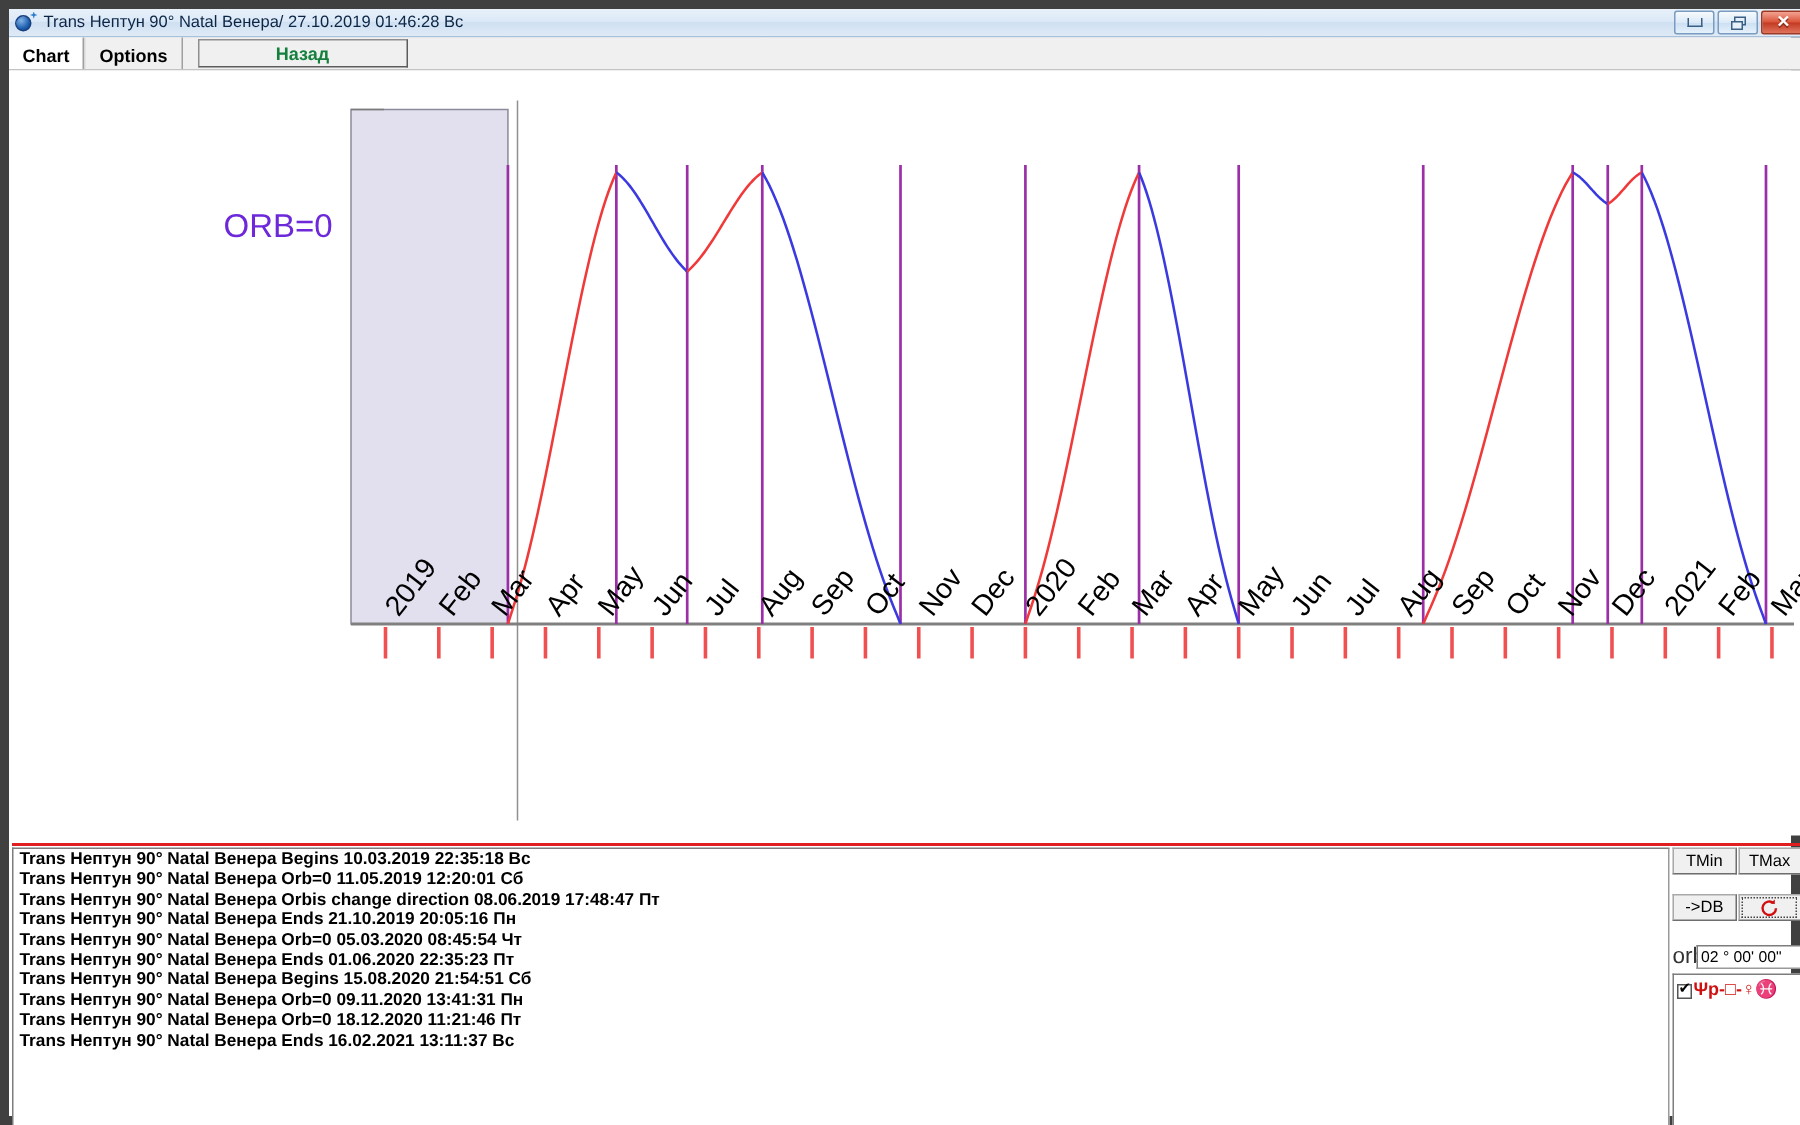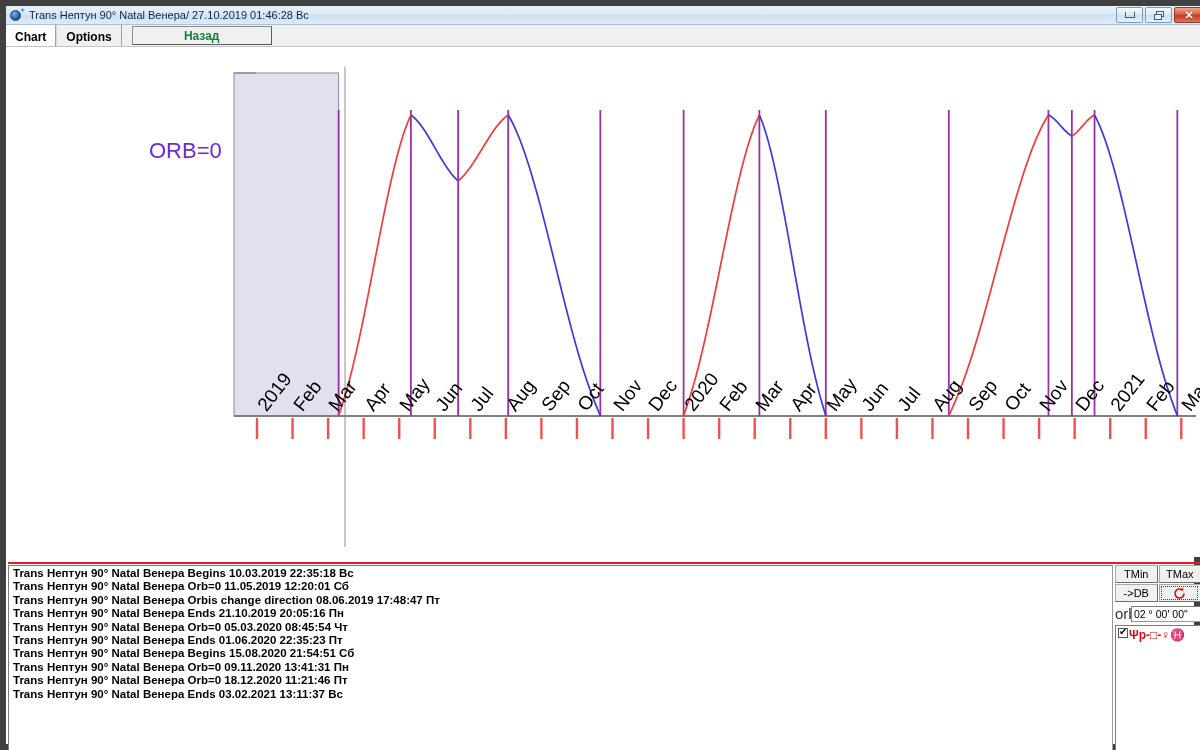--- a/index.html
+++ b/index.html
@@ -90,21 +90,21 @@
   .logline{font-size:11.5px;color:#000;line-height:13.4px;white-space:nowrap;font-weight:bold;}
 
   .side{
     position:absolute;left:1107px;top:3px;width:87px;height:188px;
     box-sizing:border-box;
   }
   .side-row{display:flex;}
   .sbtn{
     height:18px;border:1px solid #a9a9a9;border-right-color:#6e6e6e;border-bottom-color:#6e6e6e;
     background:#f0f0f0;font-size:11px;color:#000;display:flex;align-items:center;
-    justify-content:center;box-sizing:border-box;margin:0 1px 1px 0;
+    justify-content:center;box-sizing:border-box;margin:0 1px 13px 0;
   }
   .sbtn.tmin{width:43px;}
   .sbtn.tmax{width:43px;}
   .sbtn.db{width:43px;}
   .sbtn.refresh{width:43px;position:relative;}
   .refresh-inner{
     border:1px dotted #444;width:37px;height:14px;display:flex;align-items:center;justify-content:center;
     box-sizing:border-box;
   }
   .orbrow{display:flex;align-items:center;margin-top:2px;}
@@ -112,21 +112,21 @@
   .orbfield{
     flex:1;height:16px;border:1px solid #9a9a9a;border-top-color:#7d7d7d;border-left-color:#7d7d7d;
     background:#fff;font-size:10.5px;color:#000;display:flex;align-items:center;padding-left:2px;
     box-sizing:border-box;white-space:nowrap;
   }
   .glyphbox{
     margin-top:3px;width:86px;height:140px;border:1px solid #9a9a9a;
     border-top-color:#7d7d7d;border-left-color:#7d7d7d;background:#fff;box-sizing:border-box;
     padding:2px 0 0 2px;
   }
-  .glyphrow{display:flex;align-items:flex-start;gap:1px;}
+  .glyphrow{display:flex;align-items:flex-end;gap:1px;}
   .gcheck{
     width:10px;height:10px;border:1px solid #555;background:#fff;position:relative;
     box-sizing:border-box;flex:none;
   }
   .gcheck:after{
     content:"✔";position:absolute;left:0px;top:-3px;font-size:10px;color:#000;line-height:12px;
   }
   .glyphs{font-size:12px;color:#d01010;font-weight:bold;letter-spacing:0px;white-space:nowrap;}
   .side-bottom-rule{position:absolute;left:0;bottom:0;width:87px;height:2px;background:#e02020;}
 </style>
@@ -265,21 +265,21 @@
     <div class="logbox" id="logbox">
         <div class="logline">Trans Нептун  90° Natal Венера Begins 10.03.2019  22:35:18 Вс</div>
         <div class="logline">Trans Нептун  90° Natal Венера Orb=0 11.05.2019  12:20:01 Сб</div>
         <div class="logline">Trans Нептун  90° Natal Венера Orbis change direction 08.06.2019  17:48:47 Пт</div>
         <div class="logline">Trans Нептун  90° Natal Венера Ends 21.10.2019  20:05:16 Пн</div>
         <div class="logline">Trans Нептун  90° Natal Венера Orb=0 05.03.2020  08:45:54 Чт</div>
         <div class="logline">Trans Нептун  90° Natal Венера Ends 01.06.2020  22:35:23 Пт</div>
         <div class="logline">Trans Нептун  90° Natal Венера Begins 15.08.2020  21:54:51 Сб</div>
         <div class="logline">Trans Нептун  90° Natal Венера Orb=0 09.11.2020  13:41:31 Пн</div>
         <div class="logline">Trans Нептун  90° Natal Венера Orb=0 18.12.2020  11:21:46 Пт</div>
-        <div class="logline">Trans Нептун  90° Natal Венера Ends 03.02.2021  13:11:37 Вс</div>
+        <div class="logline">Trans Нептун  90° Natal Венера Ends 16.02.2021  13:11:37 Вс</div>
       </div>
 
     <div class="side">
       <div class="side-row">
         <div class="sbtn tmin">TMin</div>
         <div class="sbtn tmax">TMax</div>
       </div>
       <div class="side-row">
         <div class="sbtn db">-&gt;DB</div>
         <div class="sbtn refresh">

